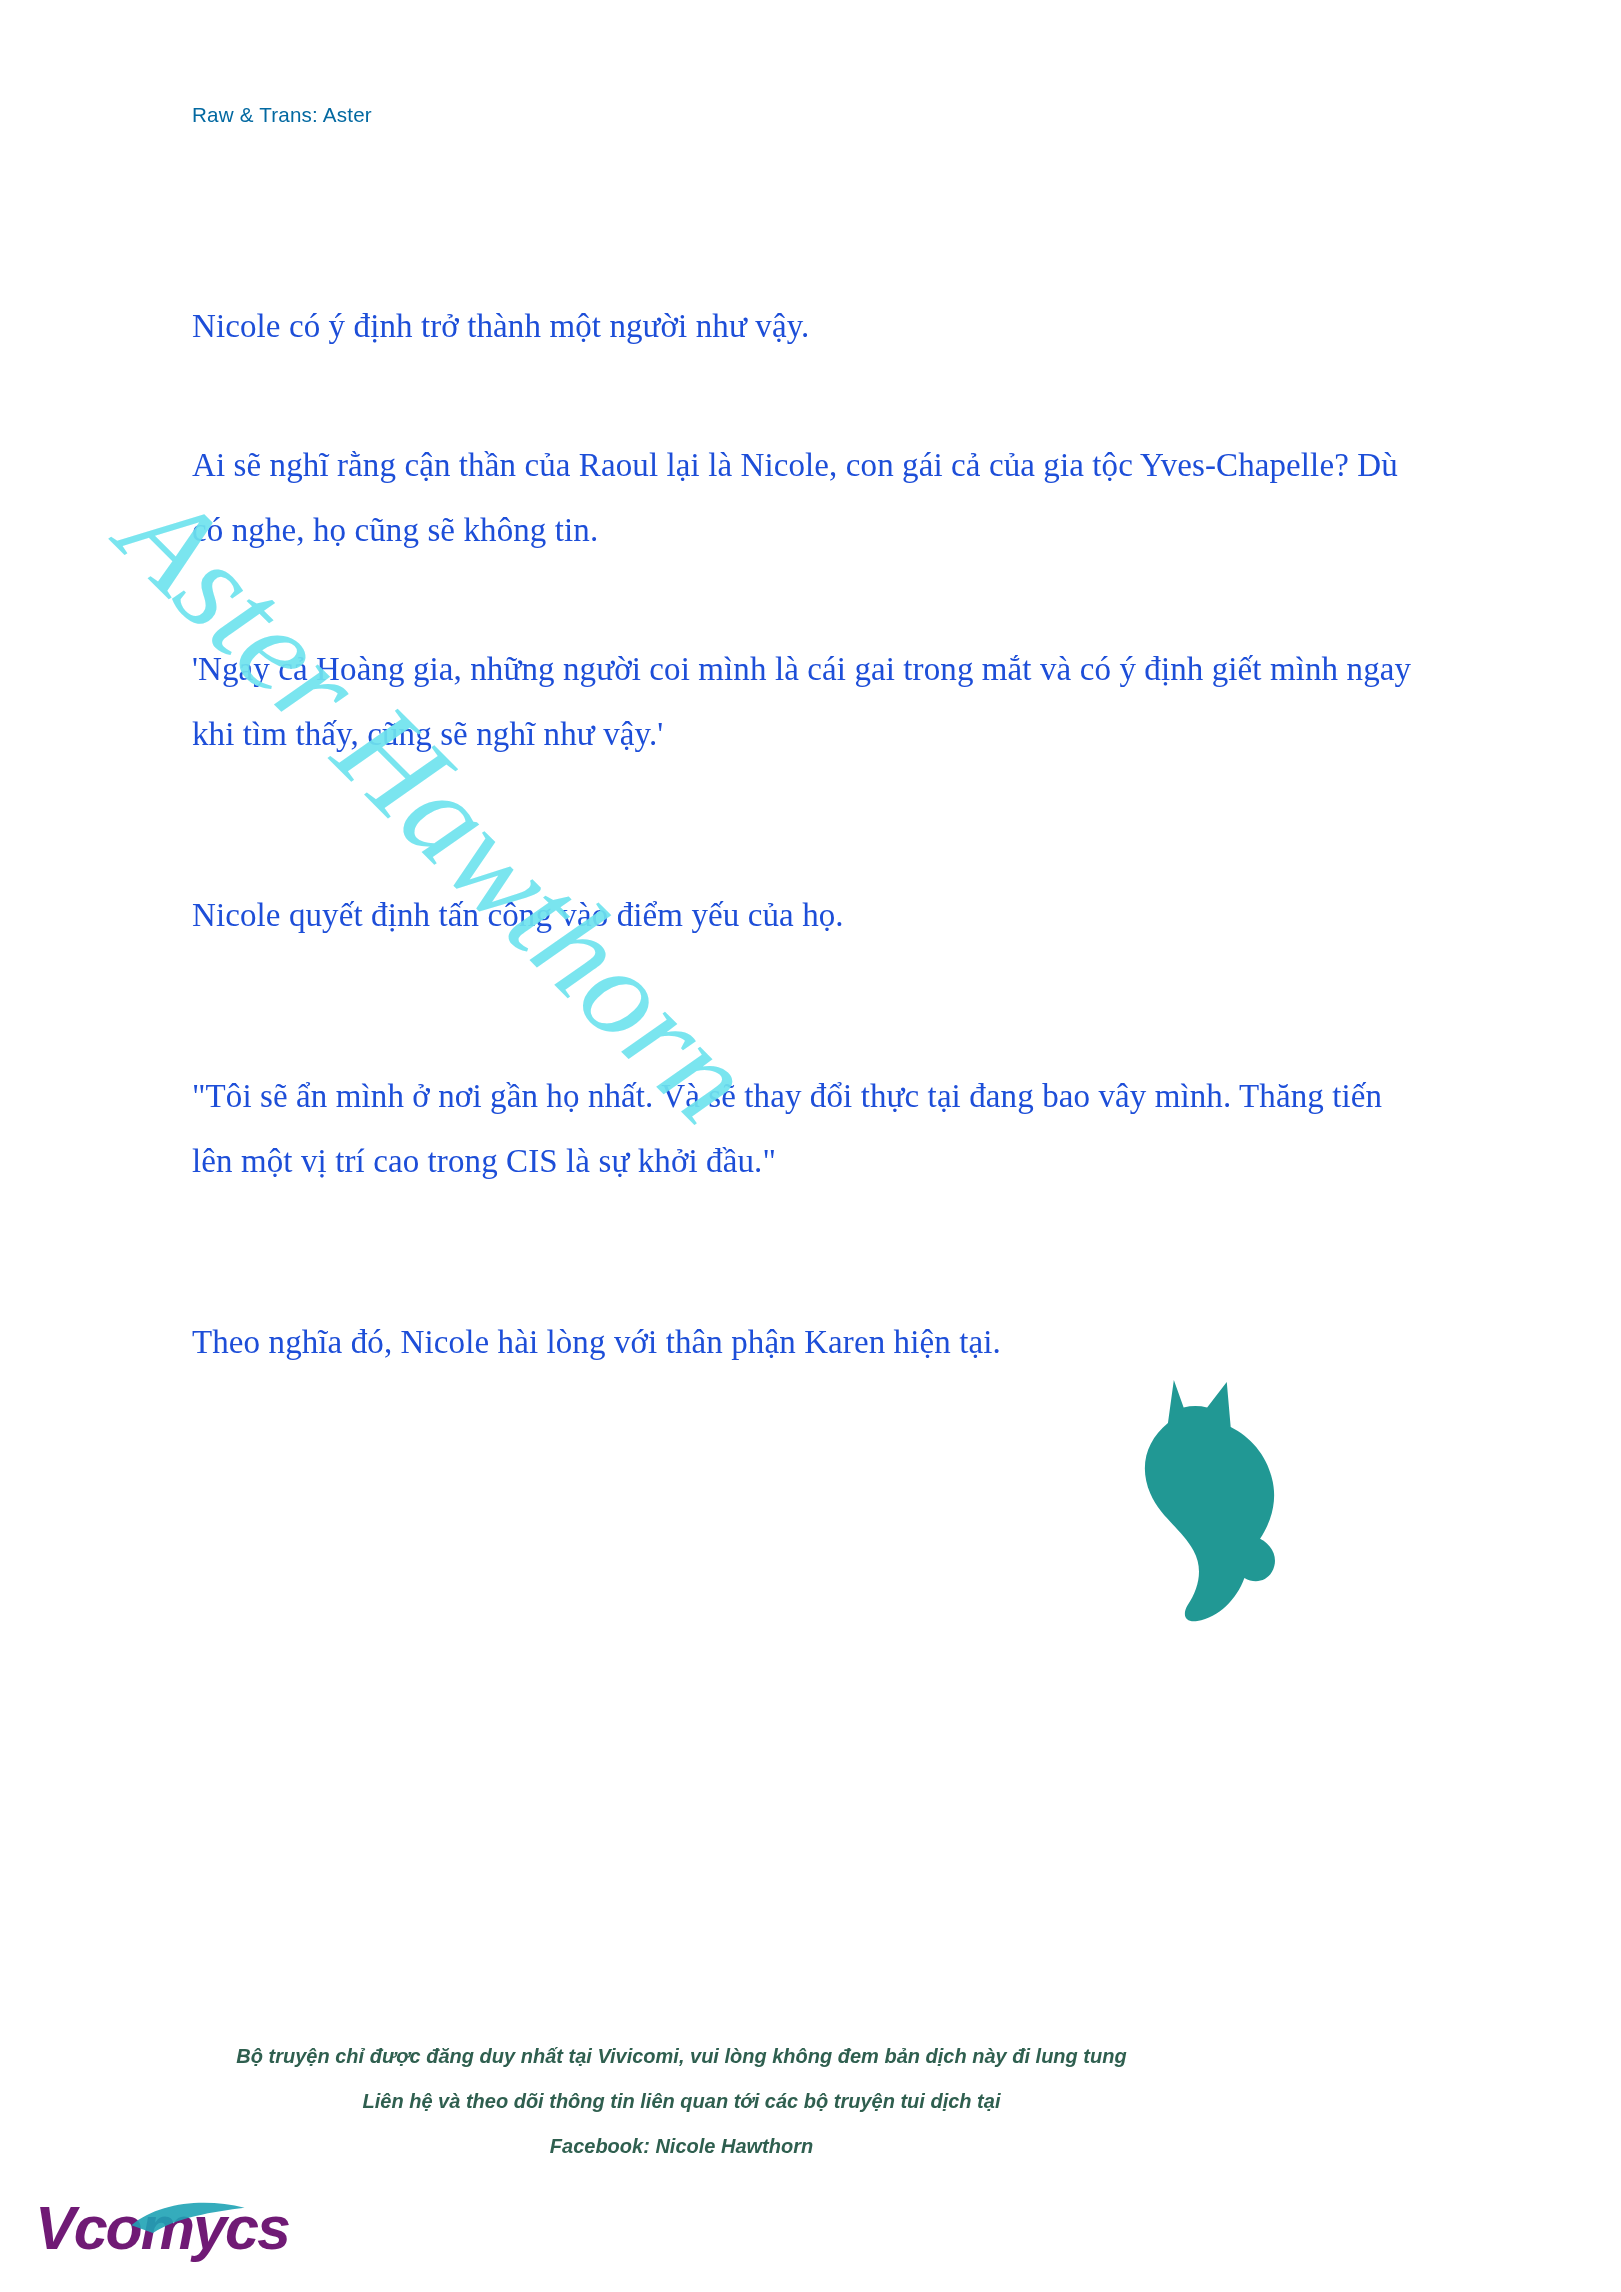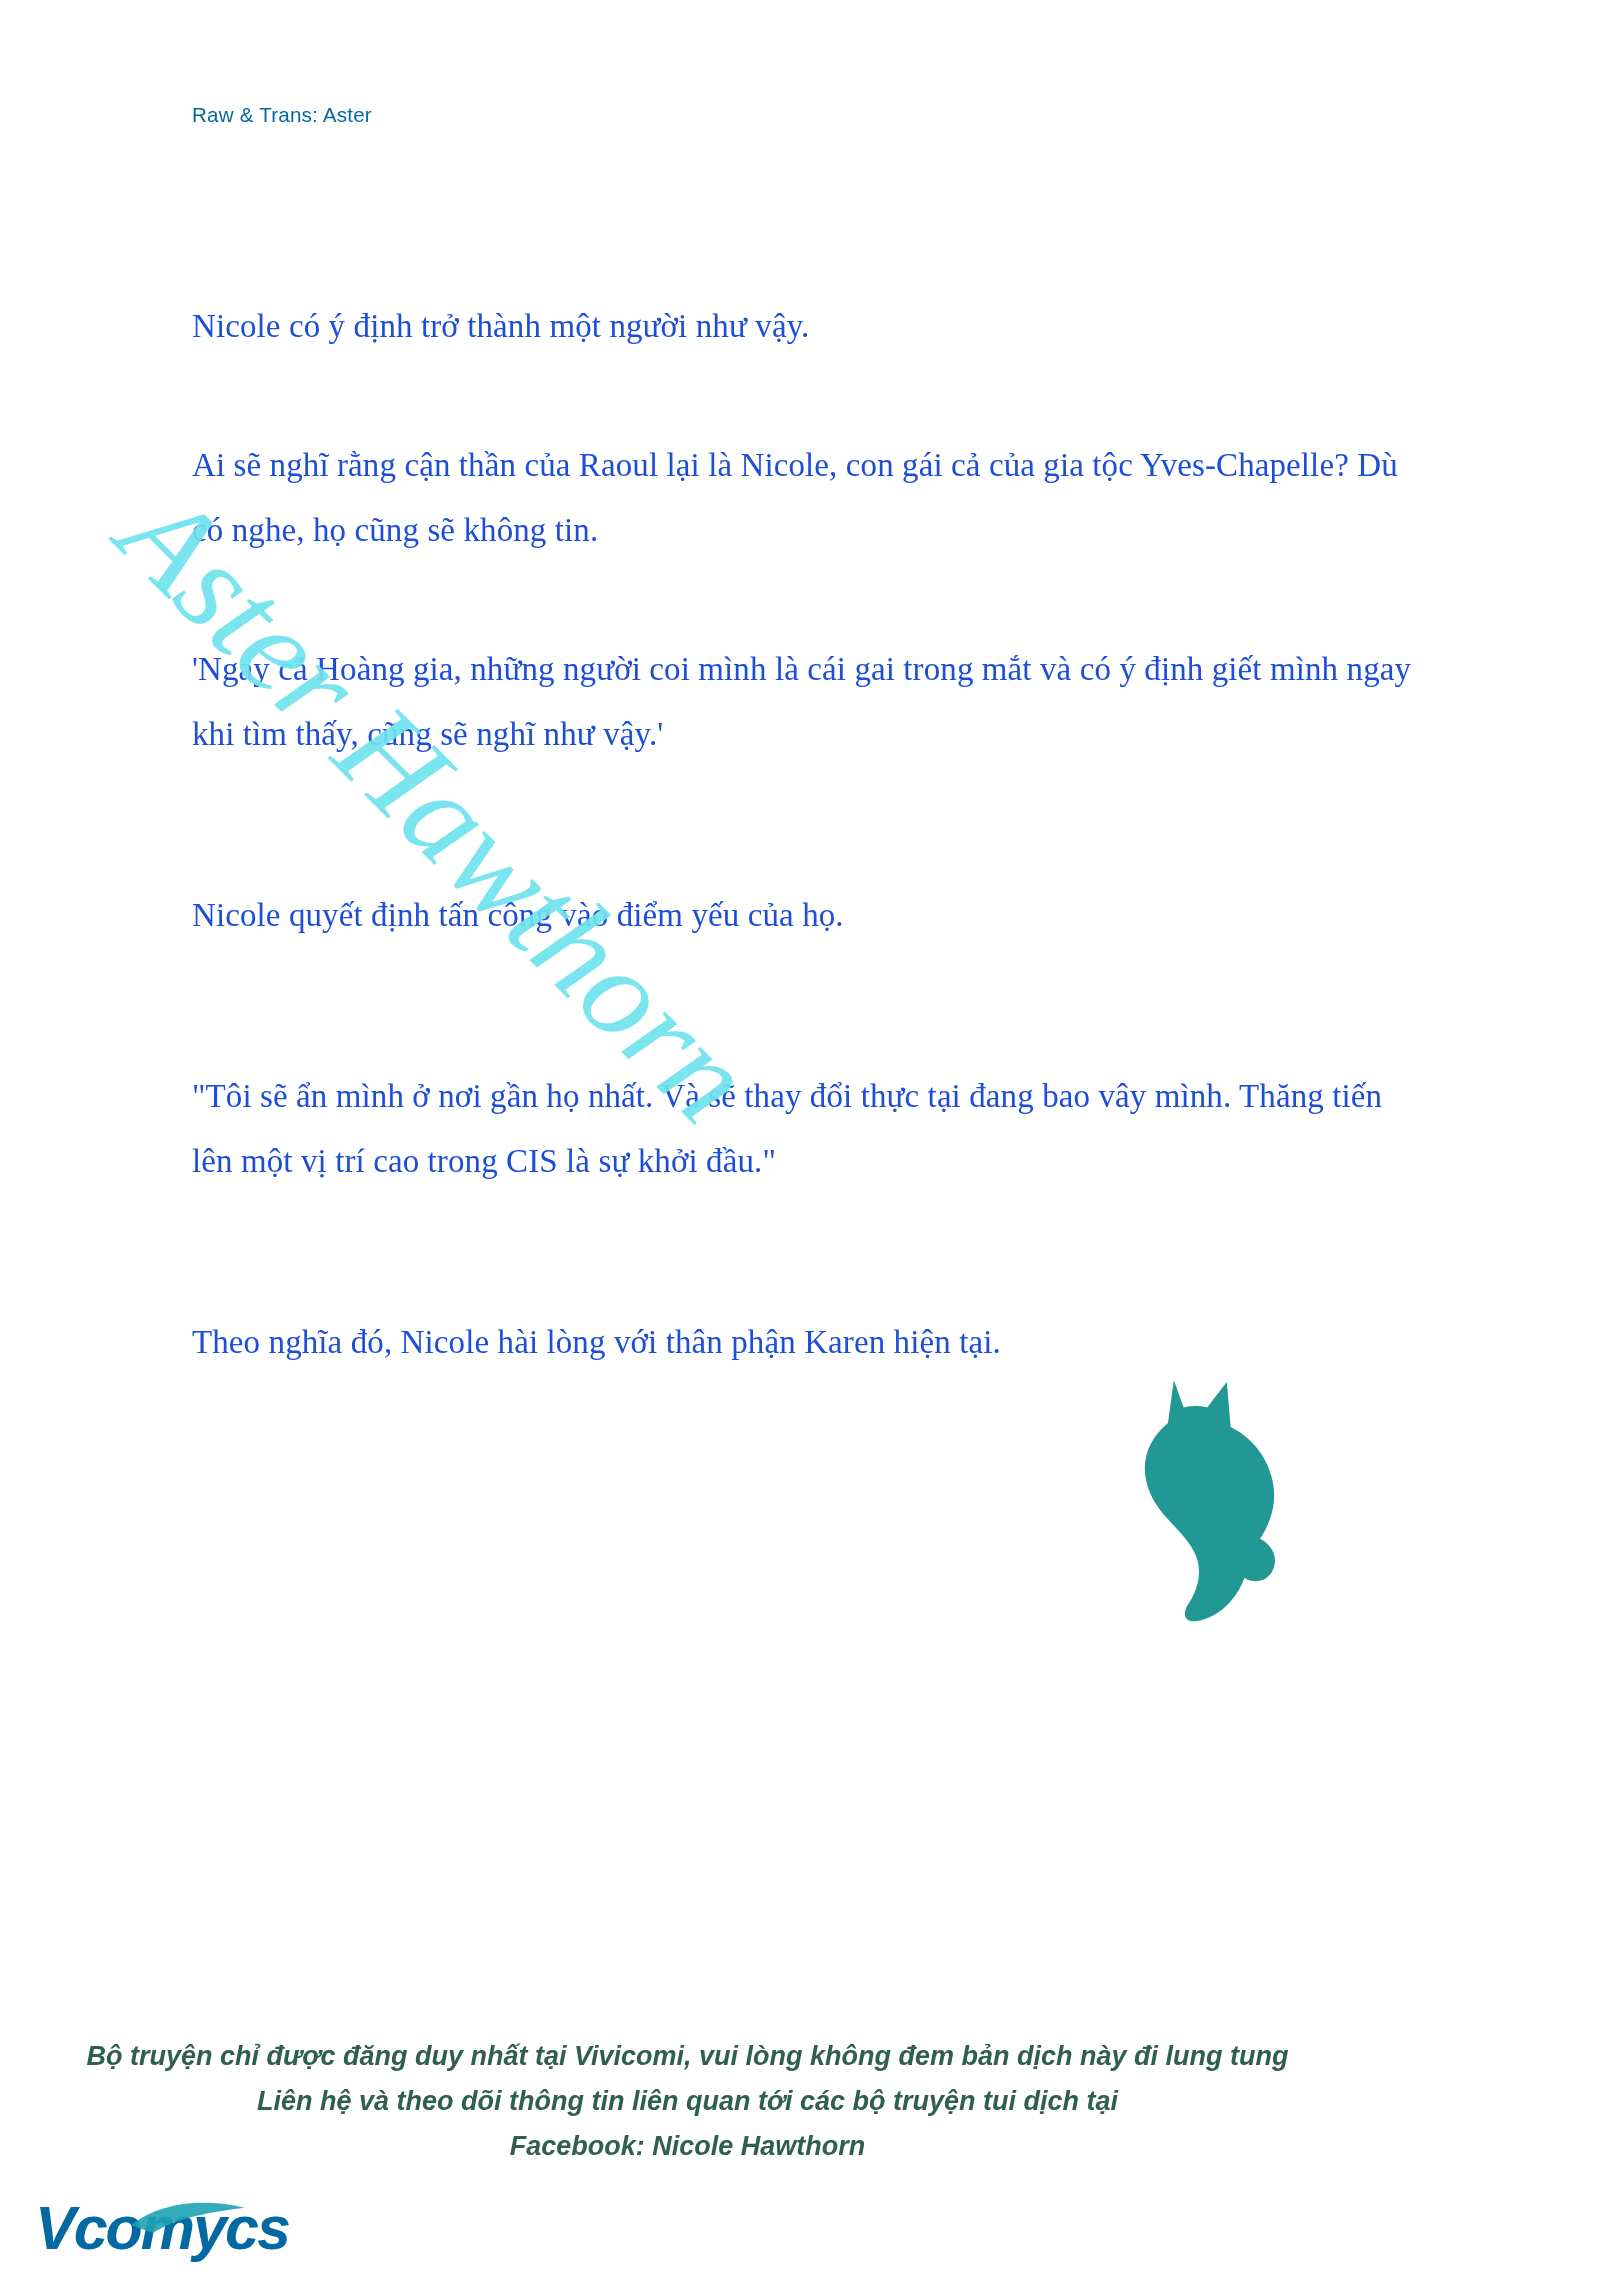--- a/index.html
+++ b/index.html
@@ -73,28 +73,28 @@
     top: 1372px;
     width: 196px;
     height: 255px;
     opacity: 0.95;
     pointer-events: none;
   }
 
   
   .footer {
     position: absolute;
-    left: 12px;
+    left: 6px;
     top: 2034px;
     width: 1351px;
     text-align: center;
     font-family: "Liberation Sans", sans-serif;
     font-style: italic;
     font-weight: bold;
-    font-size: 27px;
+    font-size: 20px;
     color: #2f5f4f;
     line-height: 45px;
   }
   .footer div {
     white-space: nowrap;
   }
 
   
   .logo {
     position: absolute;
@@ -104,21 +104,21 @@
     height: 84px;
   }
   .logo-text {
     position: absolute;
     left: 0;
     top: 0;
     font-family: "Liberation Sans", sans-serif;
     font-weight: bold;
     font-style: italic;
     font-size: 61px;
-    color: #0369a1;
+    color: #701a75;
     letter-spacing: -2px;
     line-height: 84px;
   }
   .logo-swoosh {
     position: absolute;
     left: 94px;
     top: 9.8px;
     width: 118px;
     height: 39px;
   }

